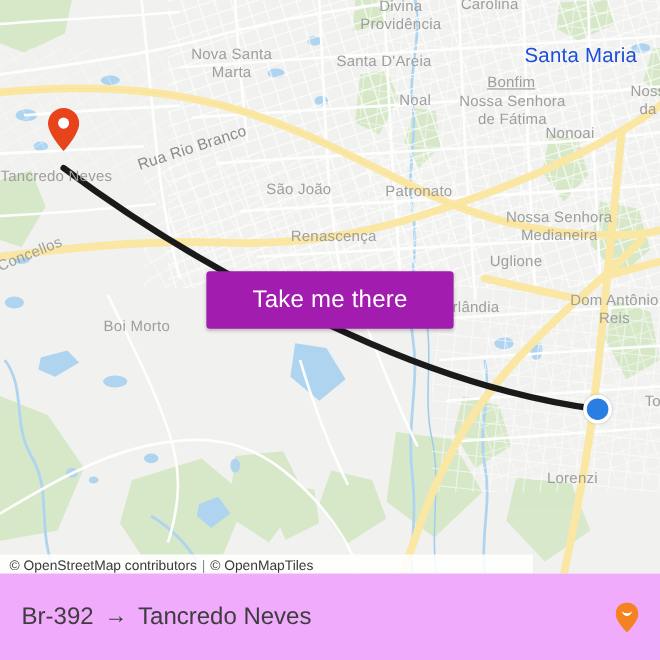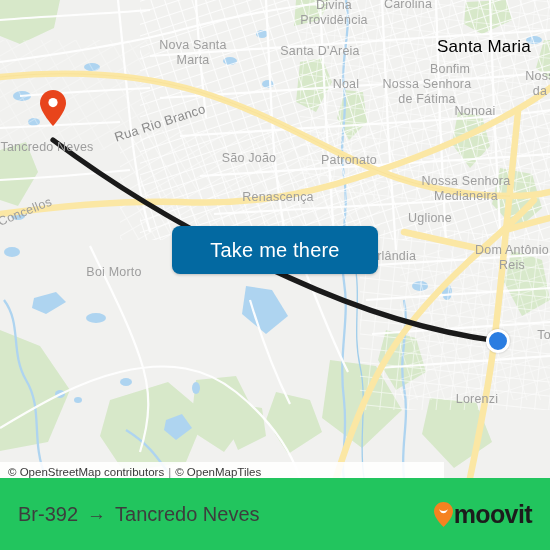--- a/index.html
+++ b/index.html
@@ -21,56 +21,56 @@
     position:absolute;
     color:#9a9a9a;
     font-family:"Liberation Sans", sans-serif;
     letter-spacing:.2px;
     white-space:nowrap;
     text-align:center;
     line-height:1.18;
     pointer-events:none;
     transform:translate(-50%,-50%);
   }
-  .lbl-city   { font-size:17px; color:#000000; }
+  .lbl-city   { font-size:17px; color:#1d4ed8; }
   .lbl-hood   { font-size:12.5px; color:#9e9e9e; }
   .lbl-road   { font-size:13px; color:#8b8b8b; }
 
   
   #origin-pin { position:absolute; left:40px; top:108px; width:26px; height:36px; }
   
   #dest-dot {
     position:absolute; left:486px; top:329px; width:24px; height:24px;
     border-radius:50%; background:#2a7de1; border:3px solid #ffffff;
     box-shadow:0 0 2px rgba(0,0,0,.25);
   }
 
   
   #cta {
     position:absolute; left:172px; top:226px; width:206px; height:48px;
-    background:#0369a1; color:#fff; border:none; border-radius:8px;
+    background:#a21caf; color:#fff; border:none; border-radius:3px;
     font-family:"Liberation Sans", sans-serif; font-size:20px;
     letter-spacing:.2px; cursor:pointer;
     box-shadow:0 1px 3px rgba(0,0,0,.22);
     text-align:center;
   }
 
   
   #attribution {
     position:absolute; left:0; top:462px; height:20px;
     background:rgba(255,255,255,.88);
     display:flex; align-items:center; padding:0 8px;
     font-size:11.5px; color:#3a3a3a; white-space:nowrap;
   }
   #attribution .sep { margin:0 4px; color:#8a8a8a; }
 
   
   #footer {
     position:absolute; left:0; top:478px; width:550px; height:72px;
-    background:#22c55e; display:flex; align-items:center;
+    background:#f0abfc; display:flex; align-items:center;
     justify-content:space-between; padding:0 18px;
   }
   #route-summary {
     display:flex; align-items:center; gap:9px;
     font-size:20px; color:#3d3d3d;
   }
   #route-summary .arrow { font-size:19px; color:#3d3d3d; }
 
   #moovit-logo { display:flex; align-items:center; gap:1px; }
   #moovit-logo .wordmark {
@@ -207,21 +207,21 @@
 
       <path d="M53 140 C120 190 200 238 290 278 C360 310 430 332 498 341" fill="none" stroke="#1a1a1a" stroke-width="5.2" stroke-linecap="round"></path>
     </svg>
 
     <div id="labels">
         <div class="map-label lbl-hood" style="left: 193px; top: 53px;">Nova Santa<br>Marta</div>
         <div class="map-label lbl-hood" style="left: 334px; top: 13px;">Divina<br>Providência</div>
         <div class="map-label lbl-hood" style="left: 408px; top: 4px;">Carolina</div>
         <div class="map-label lbl-city" style="left: 484px; top: 47px;">Santa Maria</div>
         <div class="map-label lbl-hood" style="left: 320px; top: 51px;">Santa D'Areia</div>
-        <div class="map-label lbl-hood" style="left: 450px; top: 69px;">Bonfim</div>
+        <div class="map-label lbl-hood" style="left: 426px; top: 69px; text-decoration: underline;">Bonfim</div>
         <div class="map-label lbl-hood" style="left: 346px; top: 84px;">Noal</div>
         <div class="map-label lbl-hood" style="left: 427px; top: 92px;">Nossa Senhora<br>de Fátima</div>
         <div class="map-label lbl-hood" style="left: 475px; top: 111px;">Nonoai</div>
         <div class="map-label lbl-hood" style="left: 540px; top: 84px;">Noss<br>da</div>
         <div class="map-label lbl-road" style="left: 160px; top: 123px; transform: translate(-50%, -50%) rotate(-18deg);">Rua Rio Branco</div>
         <div class="map-label lbl-hood" style="left: 47px; top: 147px;">Tancredo Neves</div>
         <div class="map-label lbl-hood" style="left: 249px; top: 158px;">São João</div>
         <div class="map-label lbl-hood" style="left: 349px; top: 160px;">Patronato</div>
         <div class="map-label lbl-hood" style="left: 466px; top: 189px;">Nossa Senhora<br>Medianeira</div>
         <div class="map-label lbl-hood" style="left: 278px; top: 197px;">Renascença</div>
@@ -259,16 +259,15 @@
       <span>Tancredo Neves</span>
     </div>
 
     <div id="moovit-logo">
       <span style="display:inline-block;line-height:0;">
         <svg width="19" height="25" viewBox="0 0 19 25">
           <path d="M9.5 0 C4.25 0 0 4.25 0 9.5 C0 16.1 9.5 25 9.5 25 C9.5 25 19 16.1 19 9.5 C19 4.25 14.75 0 9.5 0 Z" fill="#f58220"></path>
           <path d="M5.2 7.3 C5.2 7.3 6.4 11.3 9.5 11.3 C12.6 11.3 13.8 7.3 13.8 7.3 C13.8 7.3 12.2 9.1 9.5 9.1 C6.8 9.1 5.2 7.3 5.2 7.3 Z" fill="#ffffff"></path>
         </svg>
       </span>
-      <span class="wordmark">moovit</span>
     </div>
   </div>
 </div>
 
 </body></html>

